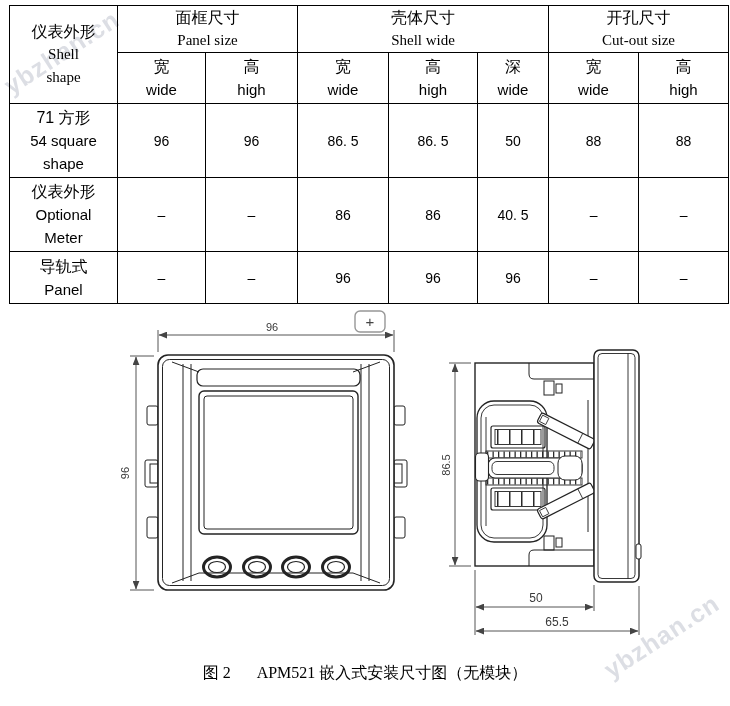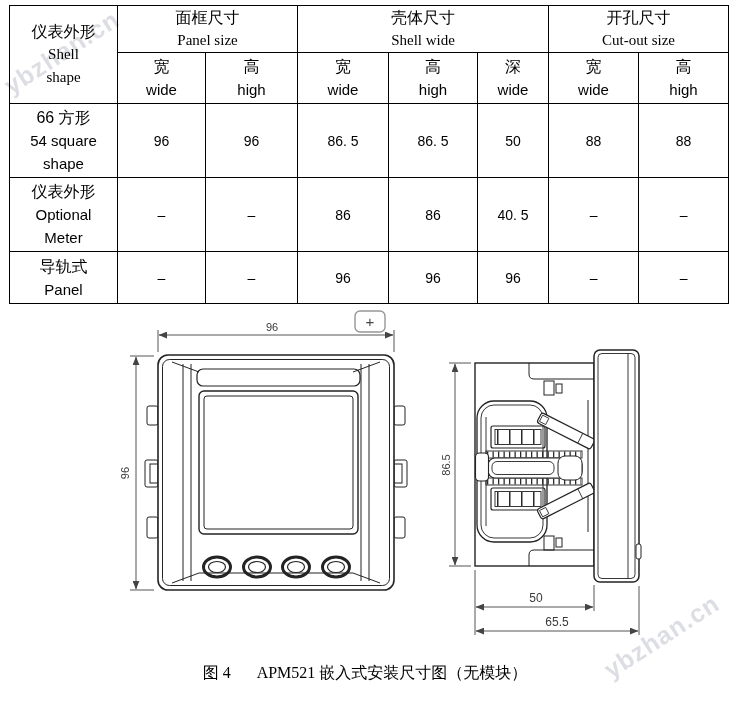--- a/index.html
+++ b/index.html
@@ -98,21 +98,21 @@
         <div class="zh">宽</div>
             <div class="en">wide</div>
           </th>
       <th>
         <div class="zh">高</div>
             <div class="en">high</div>
           </th>
     </tr>
     <tr class="r1">
       <td>
-        <div class="zh">66 方形</div>
+        <div class="zh">71 方形</div>
         <div class="en">54 square</div>
         <div class="en">shape</div>
       </td>
       <td class="val">96</td>
       <td class="val">96</td>
       <td class="val">86. 5</td>
       <td class="val">86. 5</td>
       <td class="val">50</td>
       <td class="val">88</td>
       <td class="val">88</td>
@@ -265,16 +265,16 @@
       <path d="M475,570 V635 M594,585 V611 M639,586 V635"></path>
       <line x1="476" y1="607" x2="593" y2="607" marker-start="url(#arr)" marker-end="url(#arr)"></line>
       <line x1="476" y1="631" x2="638" y2="631" marker-start="url(#arr)" marker-end="url(#arr)"></line>
     </g>
     <text x="447" y="468" text-anchor="middle" font-size="11" fill="#3a3a3a" transform="rotate(-90 447 465)">86.5</text>
     <text x="536" y="602" text-anchor="middle" font-size="12" fill="#3a3a3a">50</text>
     <text x="557" y="626" text-anchor="middle" font-size="12" fill="#3a3a3a">65.5</text>
   </svg>
 
   <div class="caption">
-    <span>图 4</span><span class="cap-text">APM521 嵌入式安装尺寸图（无模块）</span>
+    <span>图 2</span><span class="cap-text">APM521 嵌入式安装尺寸图（无模块）</span>
   </div>
 
 </div>
 
 </body></html>

